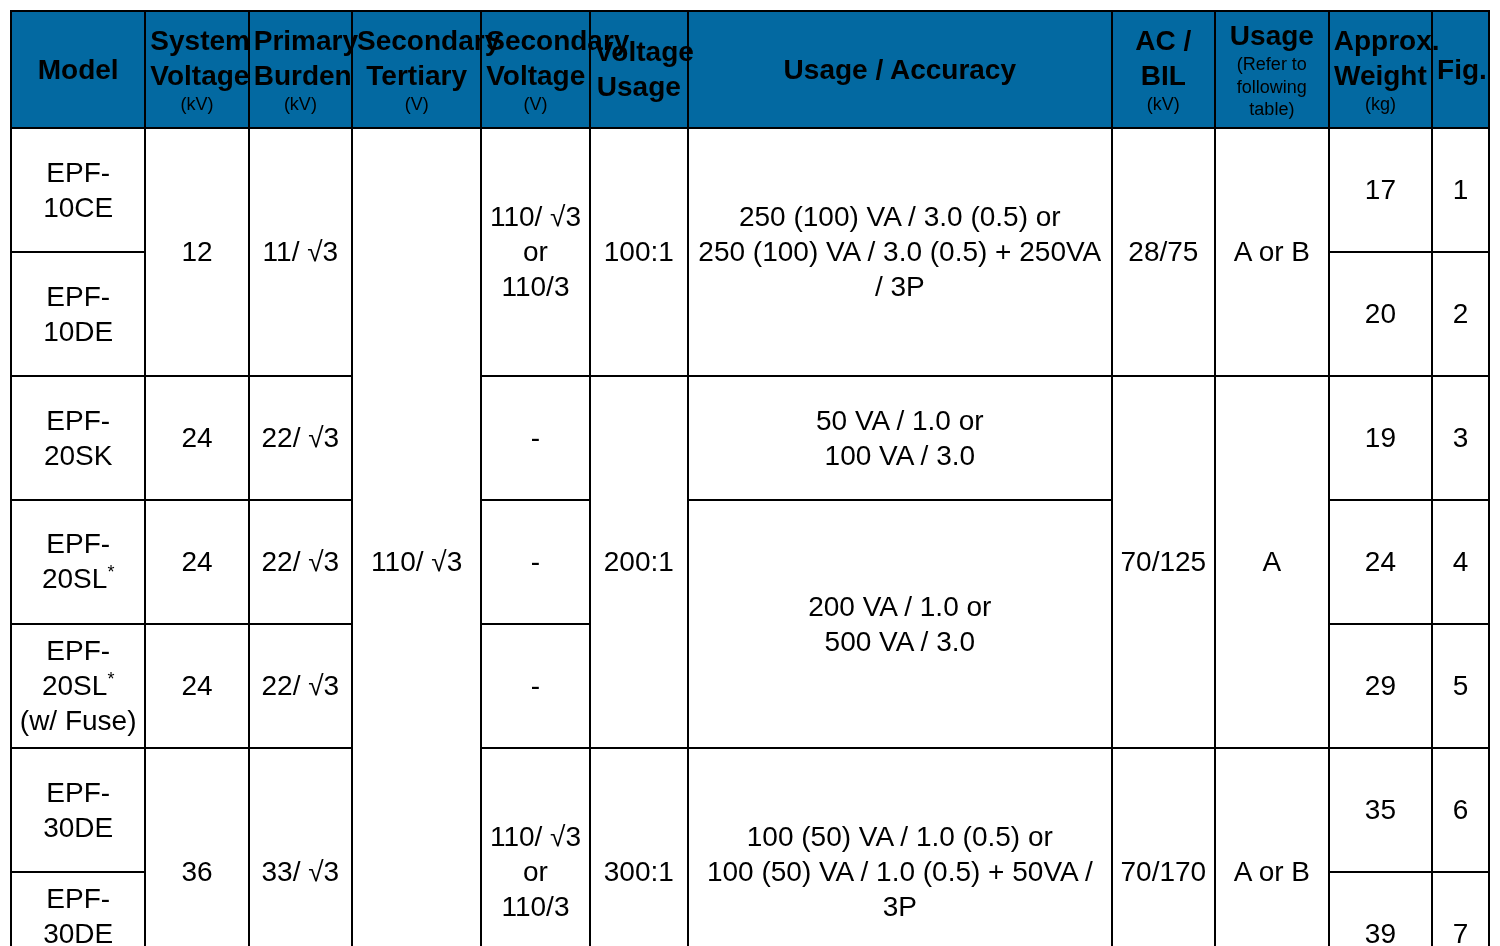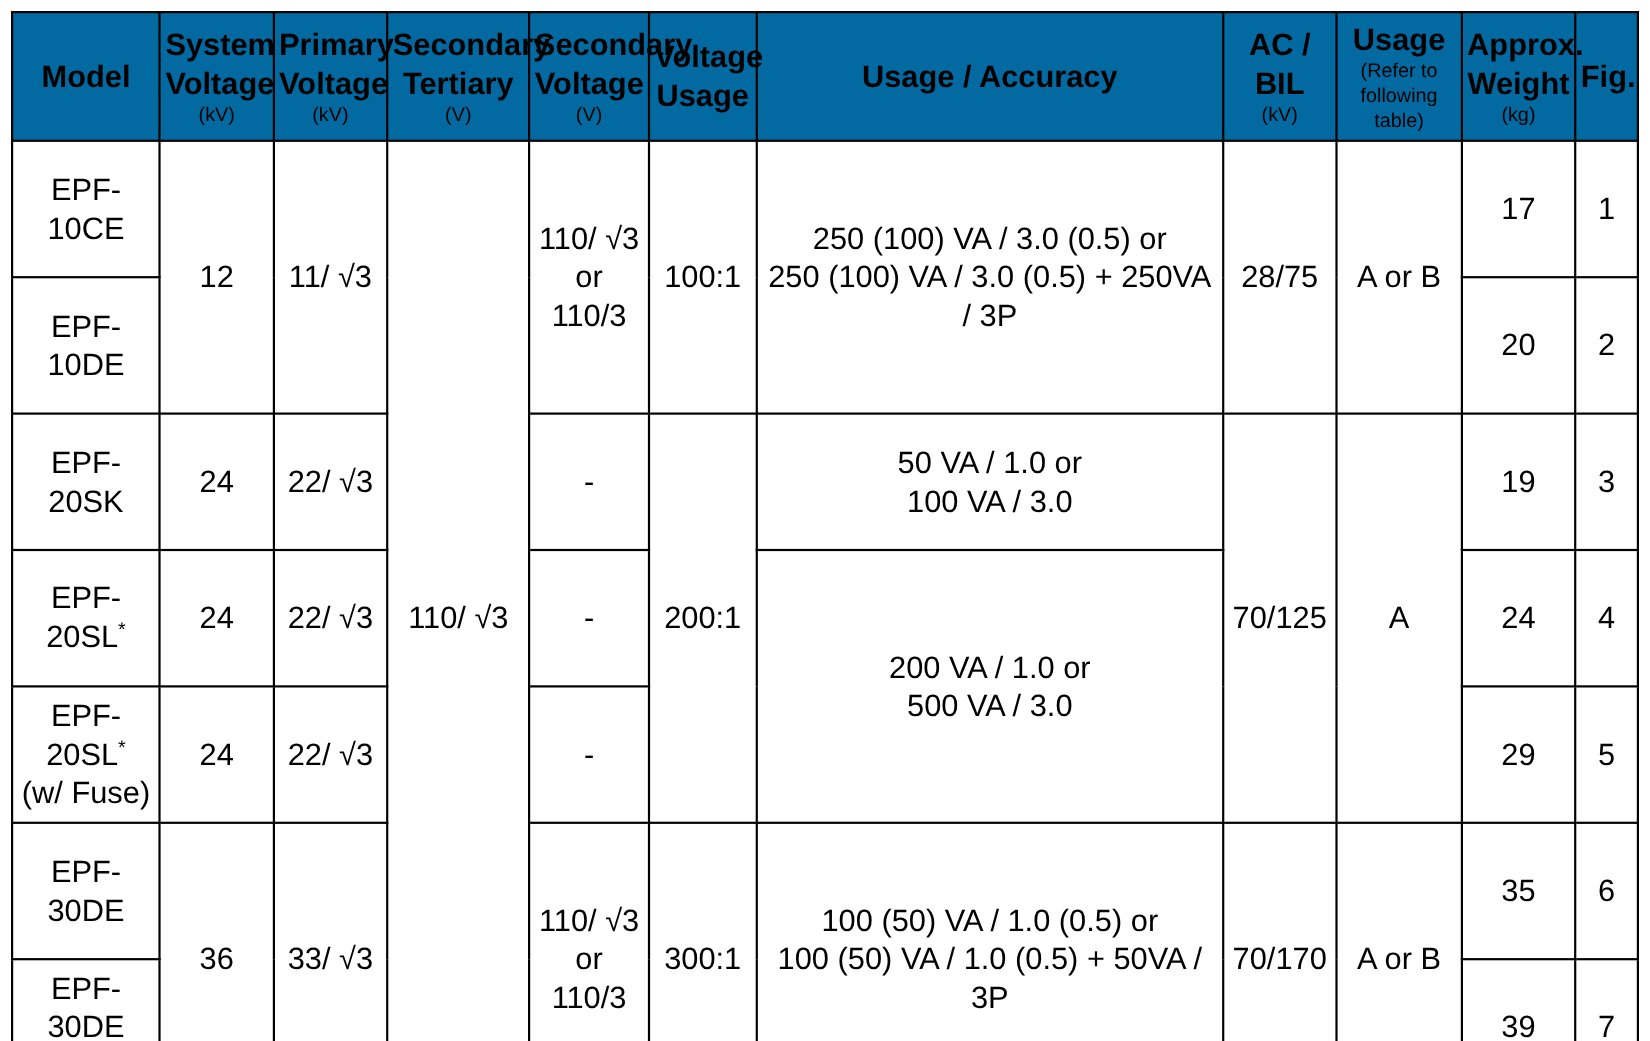--- a/index.html
+++ b/index.html
@@ -26,21 +26,21 @@
     <col style="width:410px">
         <col style="width:100px">
         <col style="width:110px">
     <col style="width:100px">
         <col style="width:55px">
   </colgroup>
   <thead>
     <tr>
       <th><span class="main">Model</span></th>
       <th><span class="main">System Voltage</span><span class="sub">(kV)</span></th>
-      <th><span class="main">Primary Voltage</span><span class="sub">(kV)</span></th>
+      <th><span class="main">Primary Burden</span><span class="sub">(kV)</span></th>
       <th><span class="main">Secondary Tertiary</span><span class="sub">(V)</span></th>
       <th><span class="main">Secondary Voltage</span><span class="sub">(V)</span></th>
       <th><span class="main">Voltage Usage</span></th>
       <th><span class="main">Usage / Accuracy</span></th>
       <th><span class="main">AC / BIL</span><span class="sub">(kV)</span></th>
       <th><span class="main">Usage</span><span class="sub">(Refer to following table)</span></th>
       <th><span class="main">Approx. Weight</span><span class="sub">(kg)</span></th>
       <th><span class="main">Fig.</span></th>
     </tr>
   </thead>

